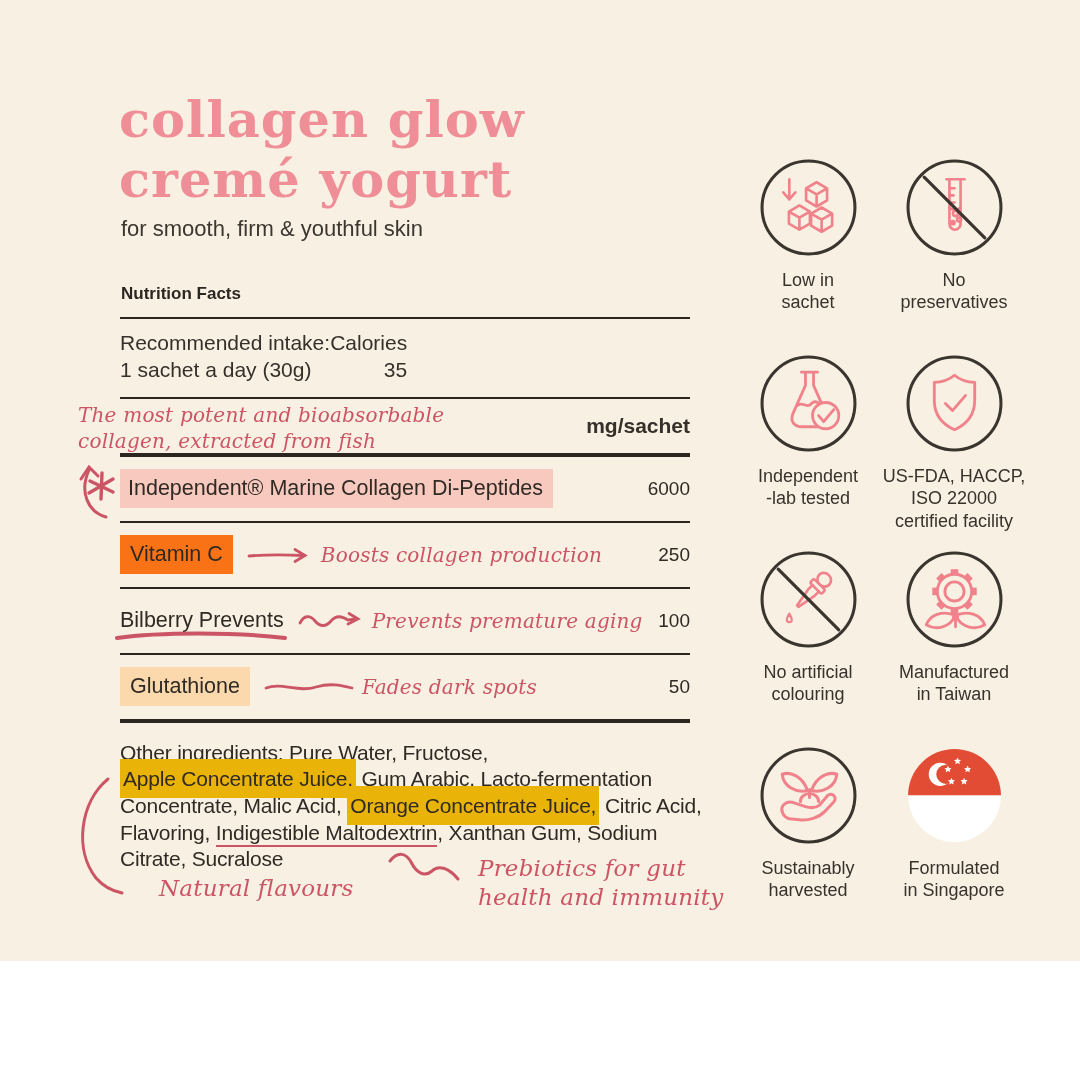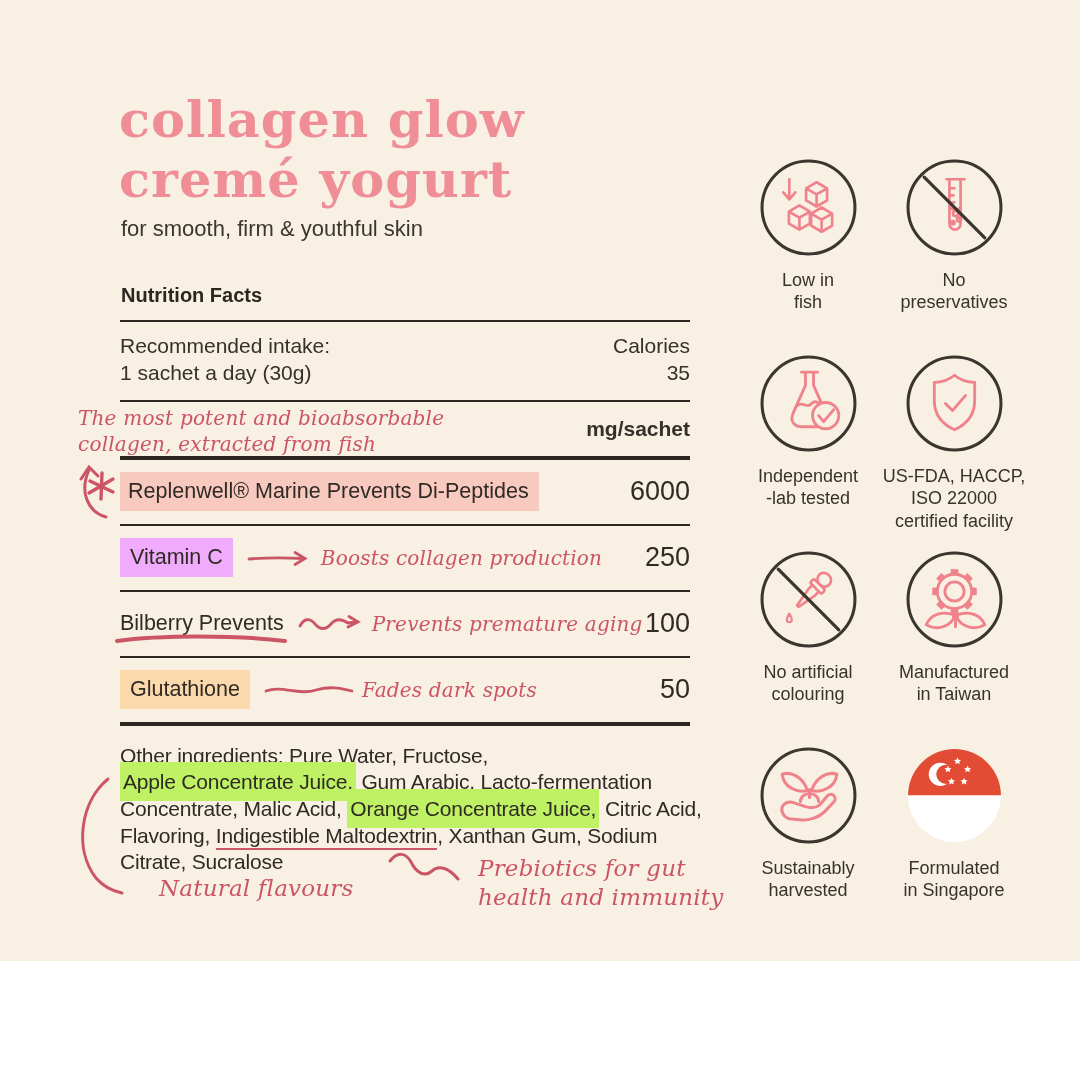--- a/index.html
+++ b/index.html
@@ -10,54 +10,54 @@
   }
   
   .title{
     position:absolute; left:119px; top:90px;
     font-family:"DejaVu Serif", serif; font-weight:bold;
     font-size:51px; line-height:1.17; color:#ef8e96; letter-spacing:1px;
   }
   .subtitle{position:absolute; left:121px; top:216px; font-size:22px; color:#3b362f;}
   
   .facts{position:absolute; left:120px; top:284px; width:570px;}
-  .facts-heading{font-size:20px; font-weight:bold; margin:0 0 13px 1px; color:#2b2620;}
+  .facts-heading{font-size:17px; font-weight:bold; margin:0 0 13px 1px; color:#2b2620;}
   .frow{border-top:2.5px solid #2b2620;}
-  .frow-intake{display:flex; justify-content:space-between; padding:10px 0 13px;}
+  .frow-intake{display:flex; padding:10px 0 13px;}
   .intake-left div{font-size:21px; line-height:1.3;}
   .intake-right{text-align:right; font-size:21px; line-height:1.3;}
   .cal-label{font-weight:normal;}
   .frow-unit{position:relative; height:54px;}
   .collagen-note{position:absolute; left:-42px; top:3px; white-space:nowrap;}
   .unit-label{position:absolute; right:0; top:15px; font-size:21px; font-weight:bold;}
   .frow-item{display:flex; align-items:center; height:64px;}
   .frow-thick{border-top:4px solid #2b2620;}
   .tbl-end{border-top:4px solid #2b2620; height:0;}
   .item-name{font-size:21.5px; color:#2f2a24;}
-  .item-value{margin-left:auto; font-size:27px; color:#2f2a24;}
+  .item-value{margin-left:auto; font-size:19px; color:#2f2a24;}
   .hl{padding:7px 10px;}
   .hl-salmon{background:#f8c9be; padding-left:8px;}
-  .hl-pink{background:#f0abfc;}
+  .hl-pink{background:#f97316;}
   .hl-peach{background:#fcd9ad;}
   .row-note{margin-left:8px; font-size:20px; white-space:nowrap;}
   .row-arrow{margin-left:14px; flex:none;}
   .name-wrap{position:relative;}
   .bilberry-underline{position:absolute; left:-6px; bottom:-9px;}
   
   .script{
     font-family:"DejaVu Serif", serif; font-style:italic;
     color:#cb5565; letter-spacing:.2px;
   }
   .collagen-note{font-size:20px; line-height:1.32;}
   
   .ingredients{
     margin-top:17px; width:592px; font-size:21px; line-height:1.27;
     color:#2f2a24; letter-spacing:-0.2px;
   }
-  .hl-apricot{background:#bef264; padding:8px 3px;}
+  .hl-apricot{background:#eab308; padding:8px 3px;}
   .u-pink{border-bottom:2.5px solid #cb5565; padding-bottom:1px;}
   
   .note-natural{position:absolute; left:159px; top:874px; font-size:23px; line-height:1.28;}
   .note-prebiotics{position:absolute; left:478px; top:854px; font-size:23px; line-height:1.28;}
   .footnote{position:absolute; left:120px; top:975px; font-size:16.5px; color:#2f2a24;}
   
   .badges{
     position:absolute; left:735px; top:157px;
     display:grid; grid-template-columns:146px 146px; grid-template-rows:repeat(4,196px);
   }
@@ -93,21 +93,21 @@
 
     <div class="frow frow-unit">
       <div class="collagen-note script">
         <div>The most potent and bioabsorbable</div>
         <div>collagen, extracted from fish</div>
       </div>
       <div class="unit-label">mg/sachet</div>
     </div>
 
     <div class="frow frow-item frow-thick">
-      <span class="item-name hl hl-salmon">Replenwell® Marine Prevents Di-Peptides</span>
+      <span class="item-name hl hl-salmon">Independent® Marine Collagen Di-Peptides</span>
       <span class="item-value">6000</span>
     </div>
 
     <div class="frow frow-item">
       <span class="item-name hl hl-pink">Vitamin C</span>
       <svg class="row-arrow" width="66" height="18" viewBox="0 0 66 18">
         <g stroke="#cb5565" stroke-width="2.8" fill="none" stroke-linecap="round">
           <path d="M2,10 C20,8.5 36,8.5 56,9.5"></path>
             <path d="M48,3.5 L58,9.5 L48,15.5"></path>
         </g>
@@ -166,21 +166,21 @@
         <circle cx="50" cy="50" r="46" fill="none" stroke="#3a352e" stroke-width="3"></circle>
         <g stroke="#f0828b" stroke-width="2.6" fill="none" stroke-linecap="round" stroke-linejoin="round">
           <path d="M31,22 V41 M25,35 L31,42 L37,35"></path>
           <path d="M58,25 L68.4,31 L68.4,43 L58,49 L47.6,43 L47.6,31 Z M47.6,31 L58,37 L68.4,31 M58,37 L58,49"></path>
           <path d="M41,48 L51.4,54 L51.4,66 L41,72 L30.6,66 L30.6,54 Z M30.6,54 L41,60 L51.4,54 M41,60 L41,72"></path>
           <path d="M63,50 L73.4,56 L73.4,68 L63,74 L52.6,68 L52.6,56 Z M52.6,56 L63,62 L73.4,56 M63,62 L63,74"></path>
         </g>
       </svg>
       <div class="badge-label">
         <div>Low in</div>
-        <div>fish</div>
+        <div>sachet</div>
       </div>
     </div>
 
     <div class="badge">
       <svg width="101" height="101" viewBox="0 0 100 100">
         <circle cx="50" cy="50" r="46" fill="none" stroke="#3a352e" stroke-width="3"></circle>
         <g stroke="#f0828b" stroke-width="2.6" fill="none" stroke-linecap="round" stroke-linejoin="round">
           <path d="M42,22 H60"></path>
           <path d="M45,23 V66 A5.5,6 0 0 0 56,66 V23"></path>
           <path d="M45,31 H50 M45,38 H49 M45,45 H50"></path>

